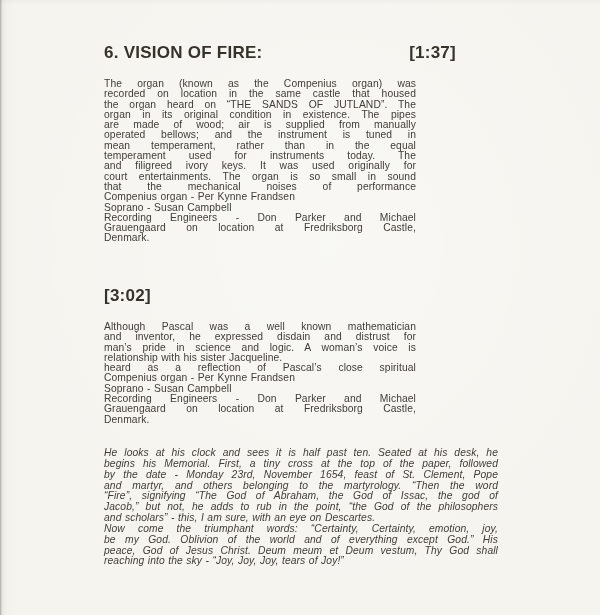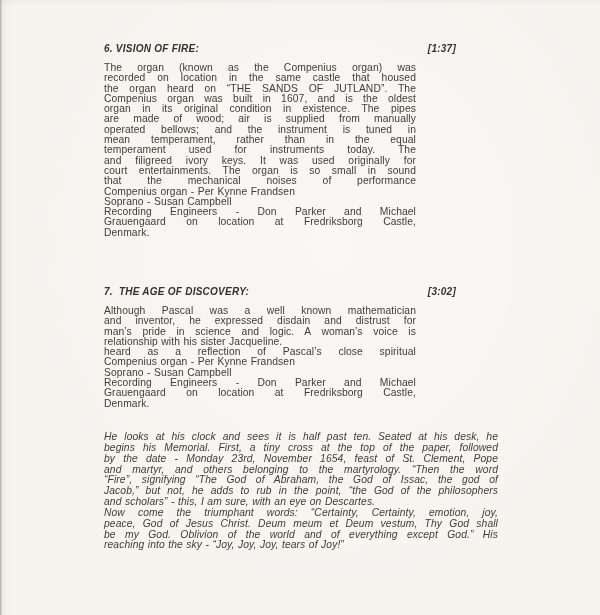--- a/index.html
+++ b/index.html
@@ -31,32 +31,32 @@
     background: linear-gradient(90deg, rgba(70,68,60,0.35), rgba(70,68,60,0.05));
   }
   .track-header {
     position: absolute;
     left: 104px;
     width: 352px;
     display: flex;
     justify-content: space-between;
     align-items: baseline;
     font-weight: bold;
-    font-size: 10px;
+    font-size: 17px;
     letter-spacing: 0.25px;
     color: #36322b;
     white-space: nowrap;
-    font-style: italic;
   }
   .header-6 { top: 43px; }
   .header-7 { top: 286px; }
   .track-time { font-weight: bold; }
   .textblock {
     position: absolute;
     left: 104px;
+    margin-top: 16px;
   }
   .block-6 { top: 63px;  width: 312px; }
   .block-7 { top: 306px; width: 312px; }
   .block-closing { top: 432px; width: 394px; }
   .textblock .line {
     font-size: 10.3px;
     line-height: 10.3px;
     letter-spacing: 0.1px;
     word-spacing: 0.5px;
     white-space: normal;
@@ -79,38 +79,36 @@
 
   <div class="track-header header-6">
     <span>6. VISION OF FIRE:</span>
     <span class="track-time">[1:37]</span>
   </div>
 
   <div class="textblock block-6">
       <div class="line just">The organ (known as the Compenius organ) was</div>
       <div class="line just">recorded on location in the same castle that housed</div>
       <div class="line just">the organ heard on “THE SANDS OF JUTLAND”. The</div>
-      <div class="line just">Compenius organ was built in 1607, and is the oldest</div>
       <div class="line just">organ in its original condition in existence. The pipes</div>
       <div class="line just">are made of wood; air is supplied from manually</div>
       <div class="line just">operated bellows; and the instrument is tuned in</div>
       <div class="line just">mean temperament, rather than in the equal</div>
       <div class="line just">temperament used for instruments today. The</div>
       <div class="line just">and filigreed ivory keys. It was used originally for</div>
       <div class="line just">court entertainments. The organ is so small in sound</div>
       <div class="line just">that the mechanical noises of performance</div>
       <div class="line">Compenius organ - Per Kynne Frandsen</div>
       <div class="line">Soprano - Susan Campbell</div>
       <div class="line just">Recording Engineers - Don Parker and Michael</div>
       <div class="line just">Grauengaard on location at Fredriksborg Castle,</div>
       <div class="line">Denmark.</div>
     </div>
 
   <div class="track-header header-7">
-    <span>7.&nbsp; THE AGE OF DISCOVERY:</span>
     <span class="track-time">[3:02]</span>
   </div>
 
   <div class="textblock block-7">
       <div class="line just">Although Pascal was a well known mathematician</div>
       <div class="line just">and inventor, he expressed disdain and distrust for</div>
       <div class="line just">man’s pride in science and logic. A woman’s voice is</div>
       <div class="line">relationship with his sister Jacqueline.</div>
       <div class="line just">heard as a reflection of Pascal’s close spiritual</div>
       <div class="line">Compenius organ - Per Kynne Frandsen</div>
@@ -122,17 +120,17 @@
 
   <div class="textblock block-closing">
       <div class="line just">He looks at his clock and sees it is half past ten. Seated at his desk, he</div>
       <div class="line just">begins his Memorial. First, a tiny cross at the top of the paper, followed</div>
       <div class="line just">by the date - Monday 23rd, November 1654, feast of St. Clement, Pope</div>
       <div class="line just">and martyr, and others belonging to the martyrology. “Then the word</div>
       <div class="line just">“Fire”, signifying “The God of Abraham, the God of Issac, the god of</div>
       <div class="line just">Jacob,” but not, he adds to rub in the point, “the God of the philosophers</div>
       <div class="line">and scholars” - this, I am sure, with an eye on Descartes.</div>
       <div class="line just">Now come the triumphant words: “Certainty, Certainty, emotion, joy,</div>
+      <div class="line just">be my God. Oblivion of the world and of everything except God.” His</div>
       <div class="line just">peace, God of Jesus Christ. Deum meum et Deum vestum, Thy God shall</div>
-      <div class="line just">be my God. Oblivion of the world and of everything except God.” His</div>
       <div class="line">reaching into the sky - “Joy, Joy, Joy, tears of Joy!”</div>
     </div>
 </div>
 
 </body></html>

